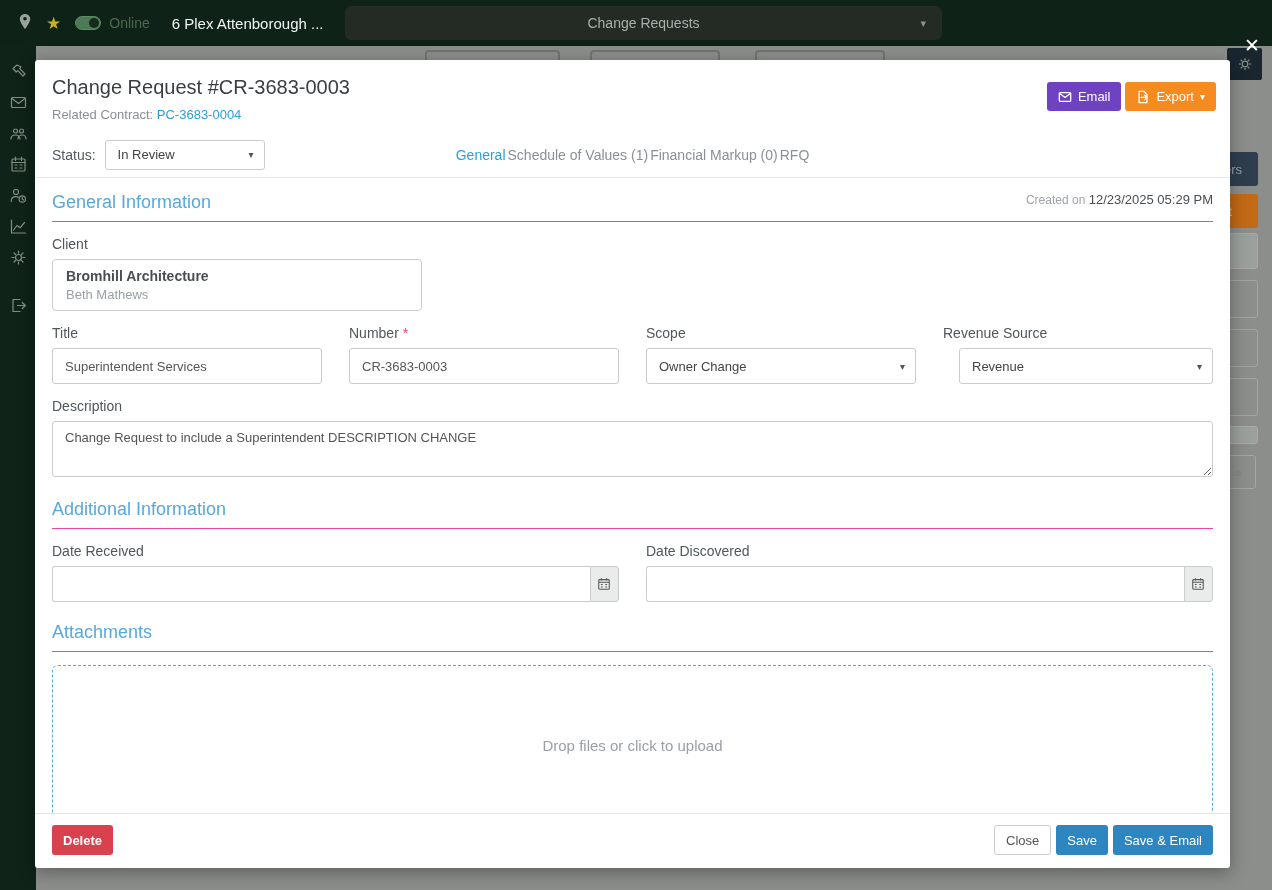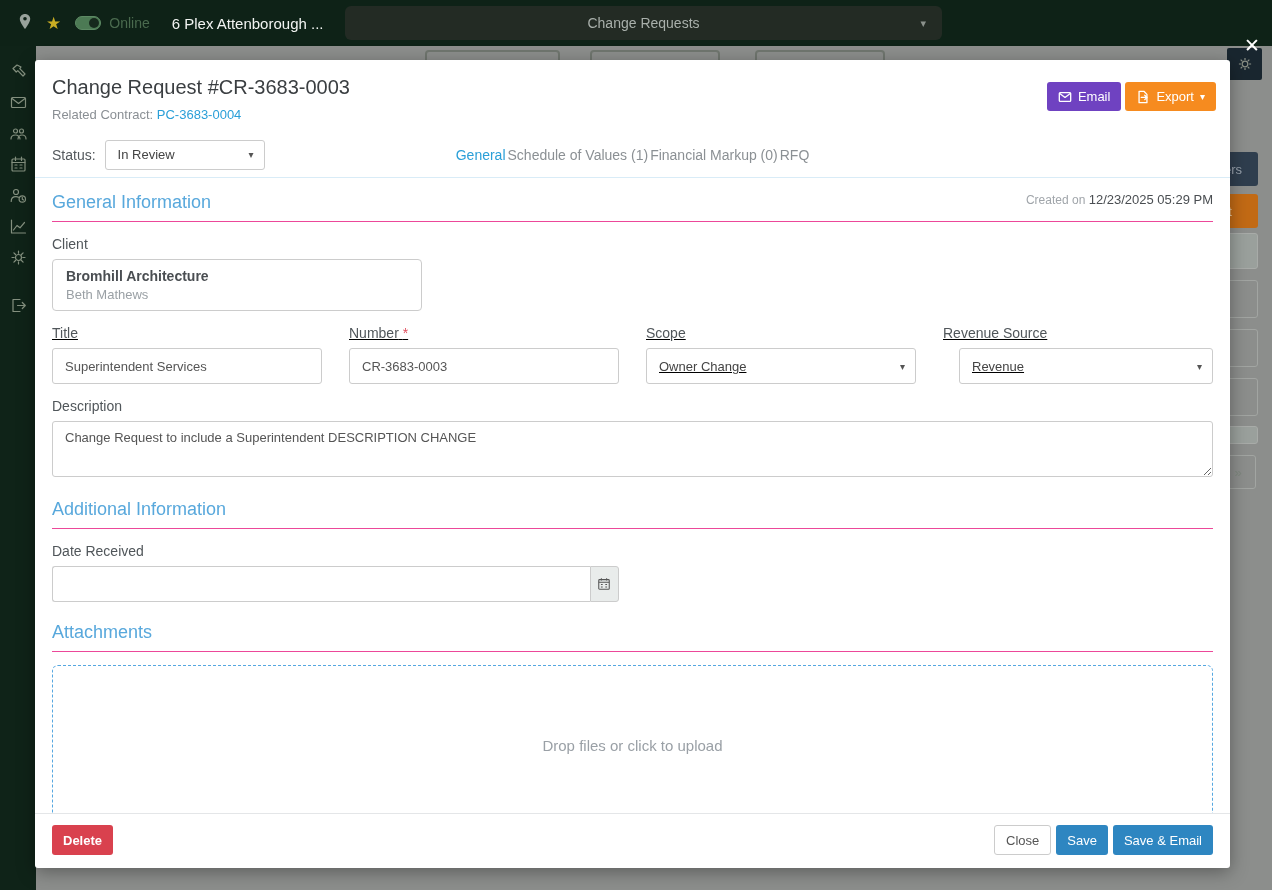--- a/index.html
+++ b/index.html
@@ -134,21 +134,21 @@
 
   .field-label { font-size:14px; color:#50565a; margin:14px 0 7px 0; }
   .req { color:#e0505f; }
   .client-box {
     width:370px; min-height:52px; border:1px solid #ccc; border-radius:4px;
     padding:8px 13px; cursor:pointer;
   }
   .client-name { font-size:14px; color:#4a4e52; font-weight:700; }
   .client-contact { font-size:13px; color:#9aa0a5; margin-top:3px; }
 
-  .grid-4 { display:grid; grid-template-columns:repeat(4,1fr); column-gap:27px;text-decoration:underline; }
+  .grid-4 { display:grid; grid-template-columns:repeat(4,1fr); column-gap:27px; }
   .grid-2 { display:grid; grid-template-columns:repeat(2,1fr); column-gap:27px; }
   .text-input {
     width:100%; height:36px; border:1px solid #ccc; border-radius:3px;
     padding:0 12px; font-size:13px; color:#555;
     font-family:"Liberation Sans", sans-serif;
   }
   .desc-area {
     width:100%; height:56px; border:1px solid #ccc; border-radius:3px;
     padding:8px 12px; font-size:13px; color:#555; resize:vertical;
     font-family:"Liberation Sans", sans-serif;
@@ -380,20 +380,32 @@
           <div class="input-group">
             <input class="text-input" type="text" value="" style="">
             <span class="addon">
               <svg viewBox="0 0 16 16">
                   <rect x="2" y="3" width="12" height="11" rx="1"></rect>
                   <path d="M2 6h12M5 1.5V4M11 1.5V4M4.5 8.5h2M9.5 8.5h2M4.5 11.5h2M9.5 11.5h2"></path>
                 </svg>
             </span>
           </div>
         </div>
+        <div>
+          <div class="field-label">Date Discovered</div>
+          <div class="input-group">
+            <input class="text-input" type="text" value="" style="">
+            <span class="addon">
+              <svg viewBox="0 0 16 16">
+                  <rect x="2" y="3" width="12" height="11" rx="1"></rect>
+                  <path d="M2 6h12M5 1.5V4M11 1.5V4M4.5 8.5h2M9.5 8.5h2M4.5 11.5h2M9.5 11.5h2"></path>
+                </svg>
+            </span>
+          </div>
+        </div>
       </div>
 
       <div class="section-head" style="margin-top:20px;">
         <span class="section-title">Attachments</span>
       </div>
 
       <div class="dropzone">
         <span class="dropzone-text">Drop files or click to upload</span>
       </div>
 

